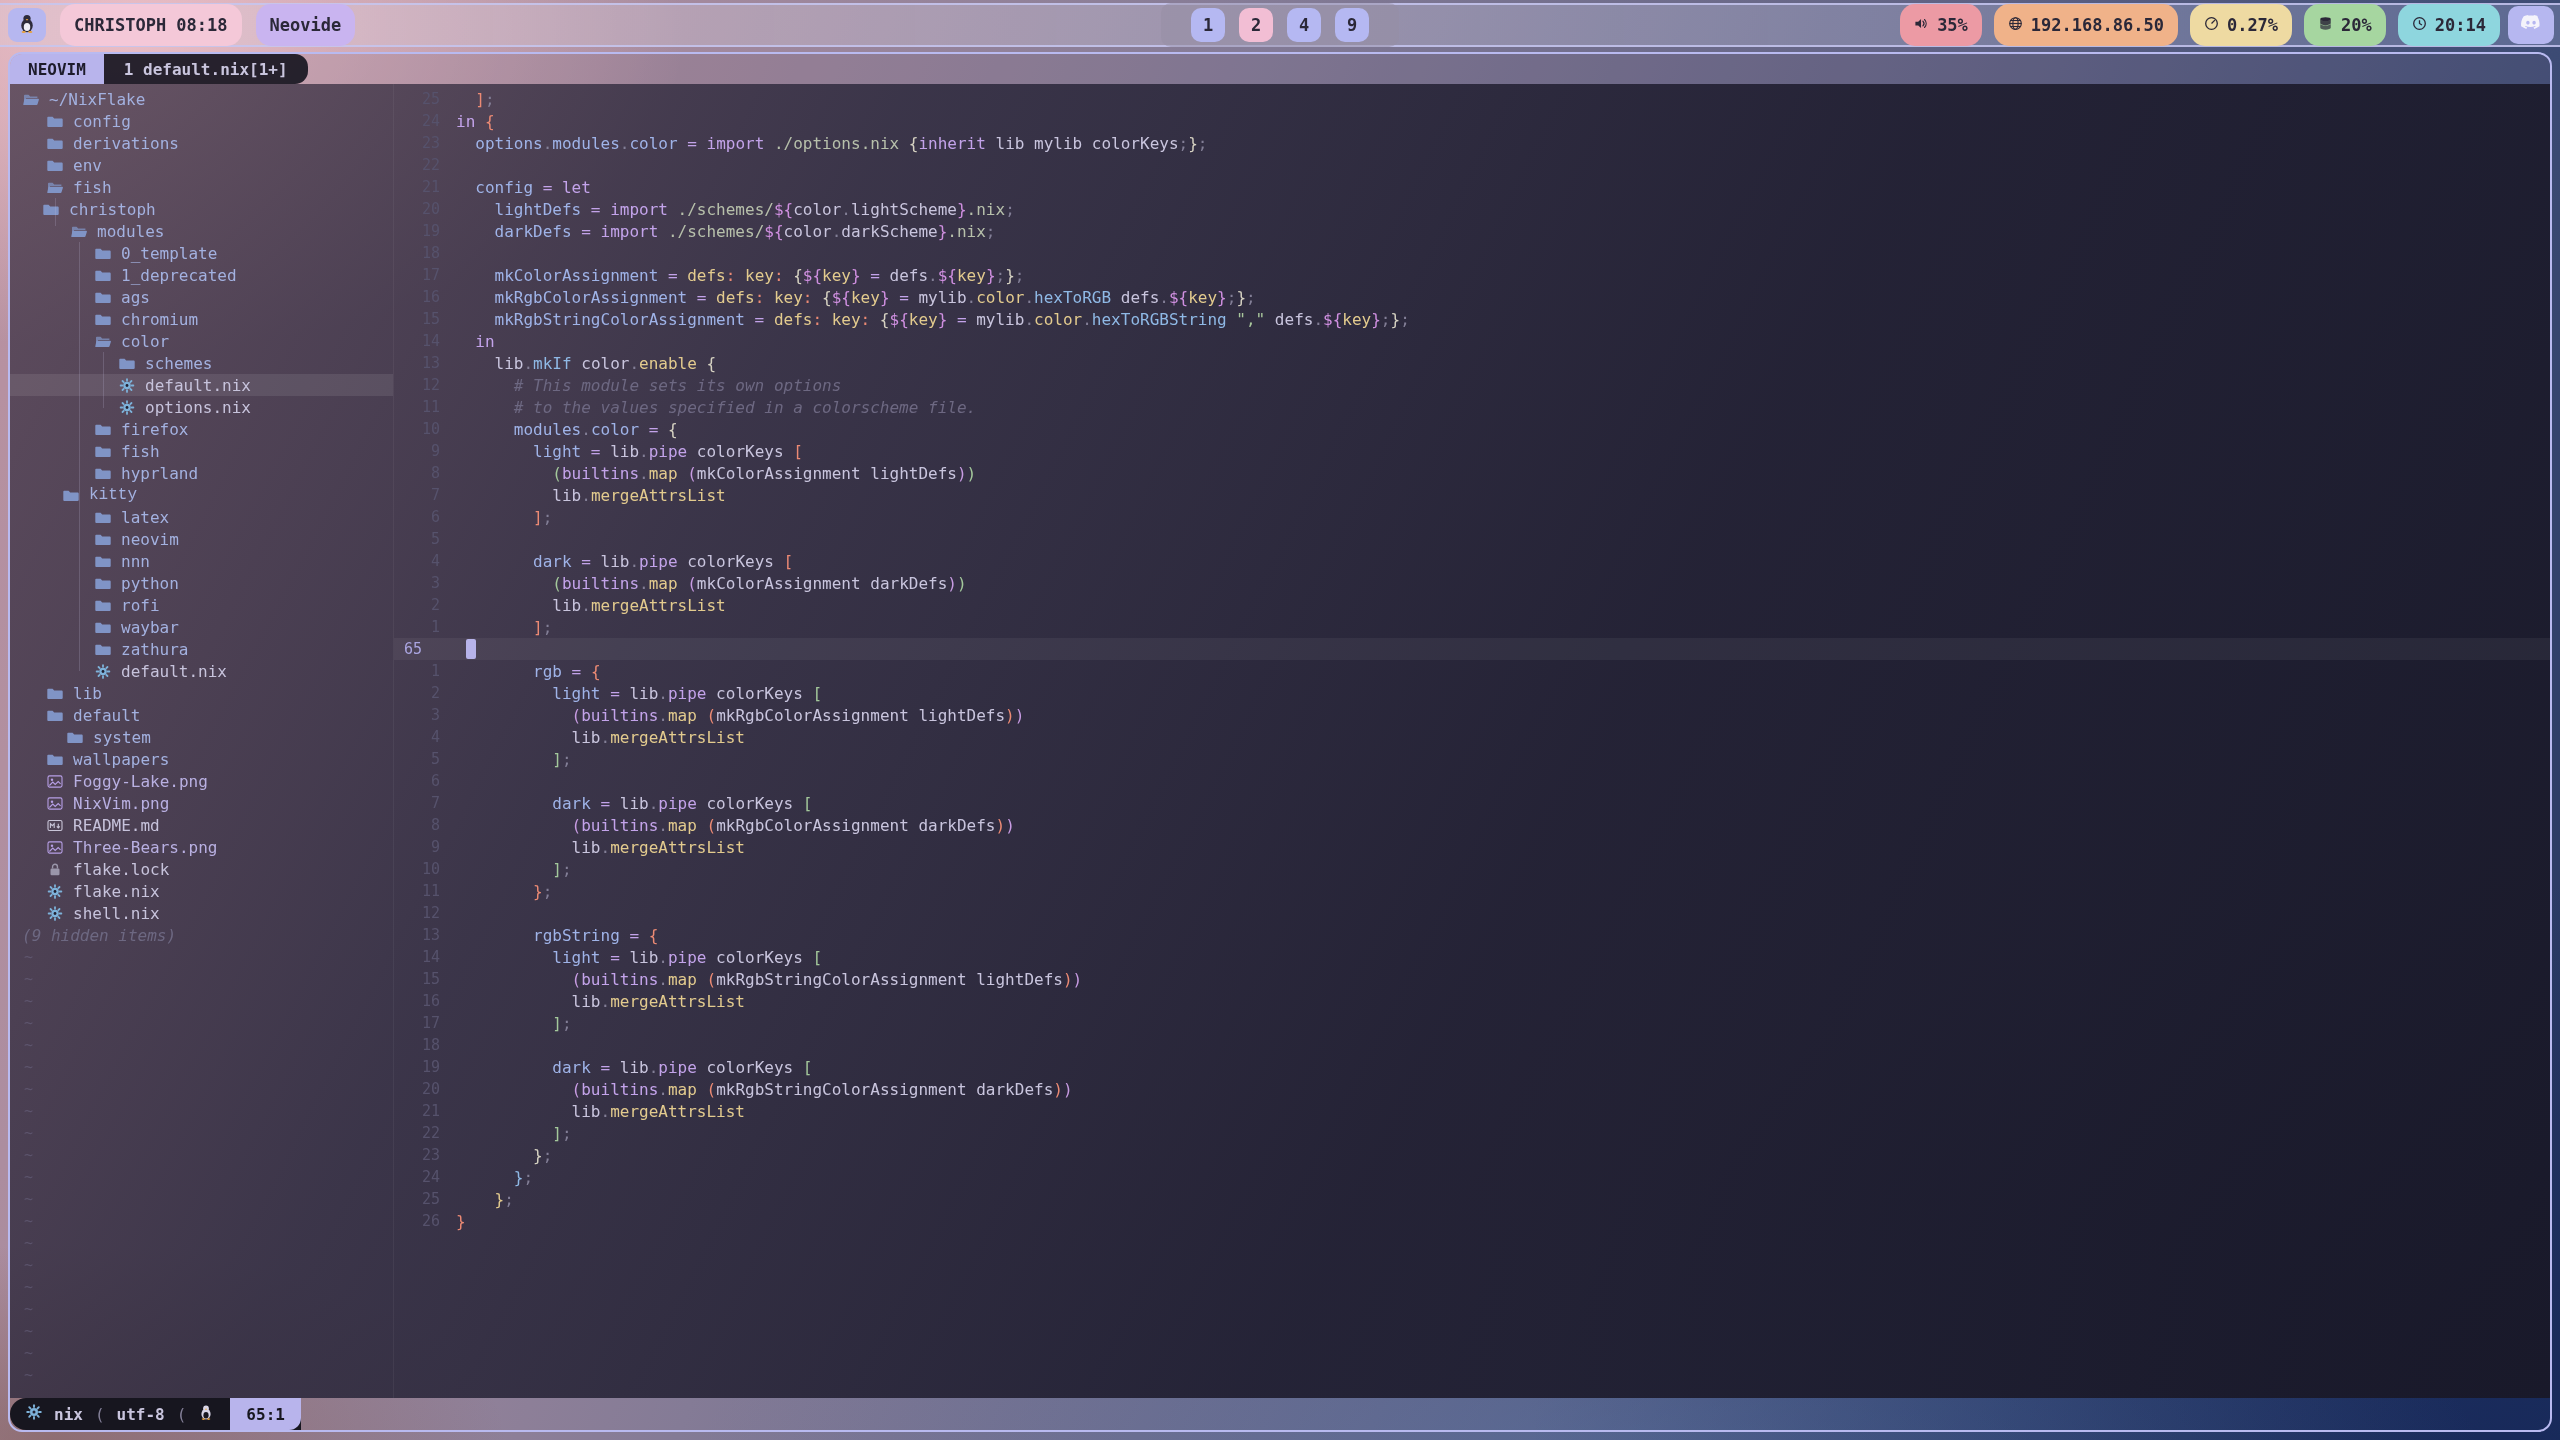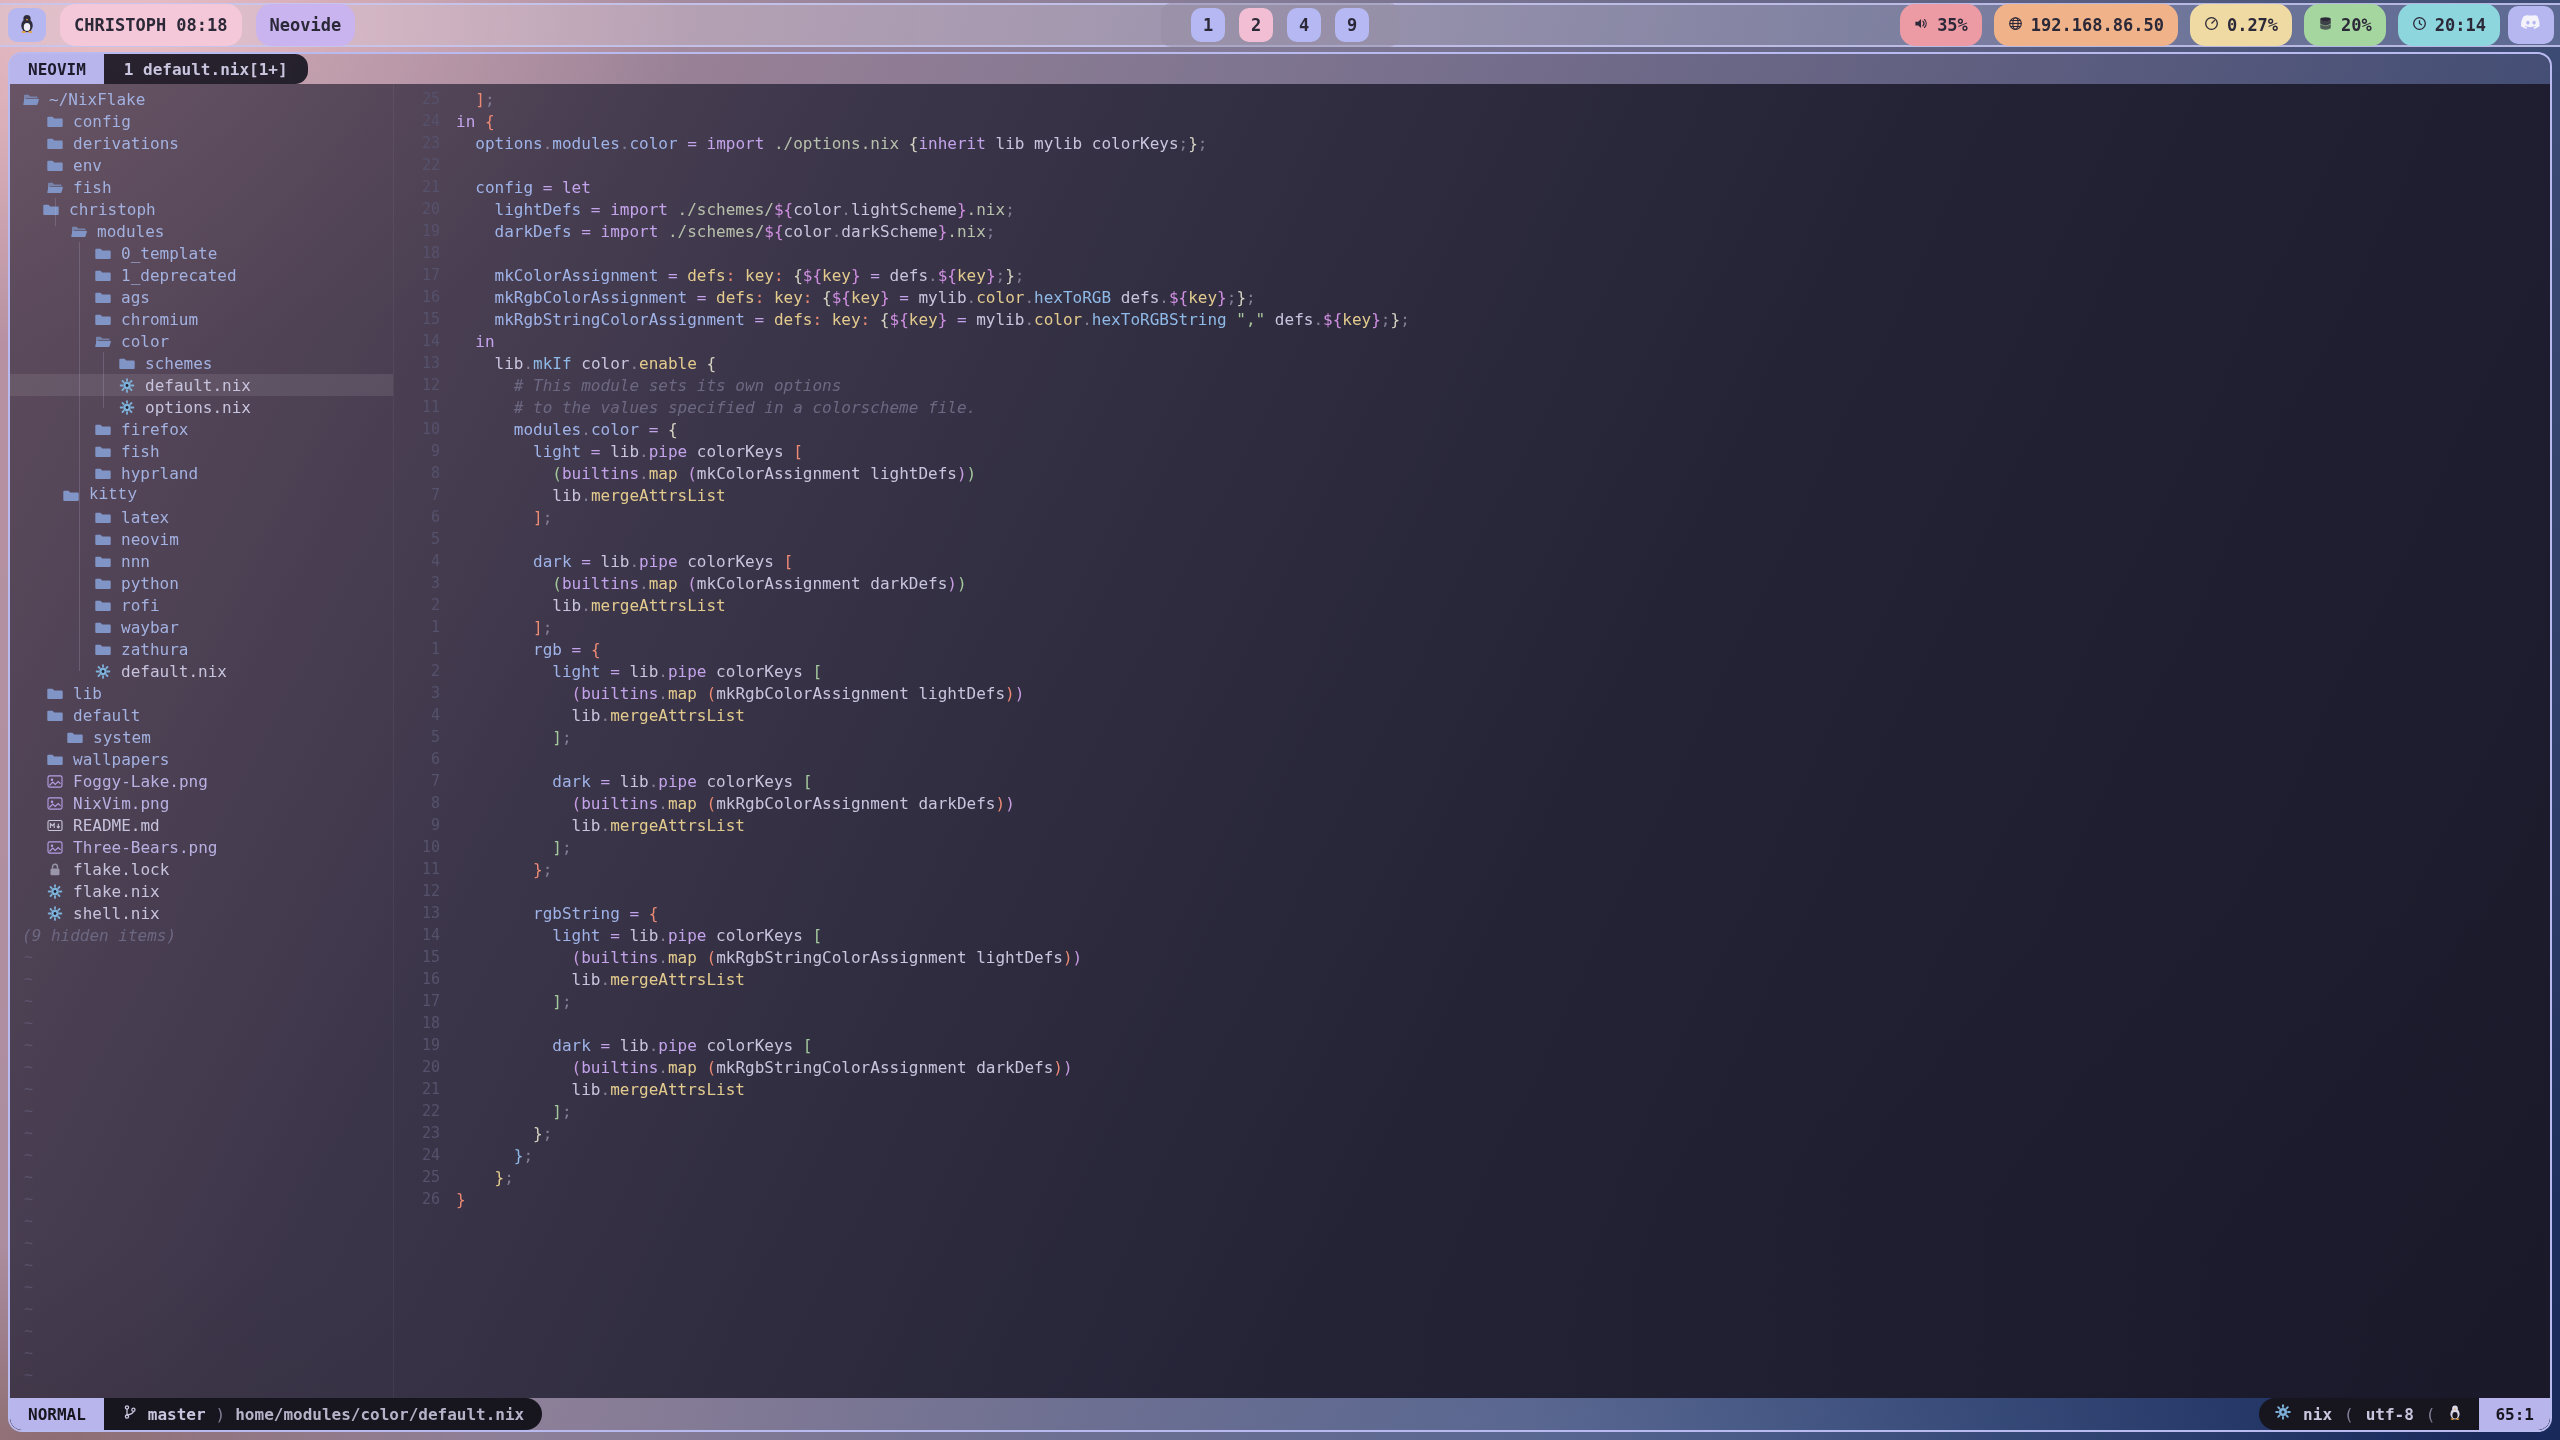--- a/index.html
+++ b/index.html
@@ -601,20 +601,21 @@
         <div class="code-row"><span class="gutter">10</span><span class="code-text"><span class="tok id">      modules</span><span class="tok pu">.</span><span class="tok id">color</span><span class="tok op"> = </span><span class="tok brw">{</span></span></div>
         <div class="code-row"><span class="gutter">9</span><span class="code-text"><span class="tok id">        light</span><span class="tok op"> = </span><span class="tok fg">lib</span><span class="tok pu">.</span><span class="tok kw">pipe</span><span class="tok fg"> colorKeys </span><span class="tok brr">[</span></span></div>
         <div class="code-row"><span class="gutter">8</span><span class="code-text"><span class="tok brg">          (</span><span class="tok kw">builtins</span><span class="tok pu">.</span><span class="tok pr">map</span><span class="tok fg"> </span><span class="tok brp">(</span><span class="tok fg">mkColorAssignment lightDefs</span><span class="tok brp">)</span><span class="tok brg">)</span></span></div>
         <div class="code-row"><span class="gutter">7</span><span class="code-text"><span class="tok fg">          lib</span><span class="tok pu">.</span><span class="tok pr">mergeAttrsList</span></span></div>
         <div class="code-row"><span class="gutter">6</span><span class="code-text"><span class="tok brr">        ]</span><span class="tok pu">;</span></span></div>
         <div class="code-row"><span class="gutter">5</span><span class="code-text"></span></div>
         <div class="code-row"><span class="gutter">4</span><span class="code-text"><span class="tok id">        dark</span><span class="tok op"> = </span><span class="tok fg">lib</span><span class="tok pu">.</span><span class="tok kw">pipe</span><span class="tok fg"> colorKeys </span><span class="tok brr">[</span></span></div>
         <div class="code-row"><span class="gutter">3</span><span class="code-text"><span class="tok brg">          (</span><span class="tok kw">builtins</span><span class="tok pu">.</span><span class="tok pr">map</span><span class="tok fg"> </span><span class="tok brp">(</span><span class="tok fg">mkColorAssignment darkDefs</span><span class="tok brp">)</span><span class="tok brg">)</span></span></div>
         <div class="code-row"><span class="gutter">2</span><span class="code-text"><span class="tok fg">          lib</span><span class="tok pu">.</span><span class="tok pr">mergeAttrsList</span></span></div>
         <div class="code-row"><span class="gutter">1</span><span class="code-text"><span class="tok brr">        ]</span><span class="tok pu">;</span></span></div>
+        <div class="code-row cur-line"><span class="gutter gut-cur">65</span><span class="code-text"><span class="cursor"></span></span></div>
         <div class="code-row"><span class="gutter">1</span><span class="code-text"><span class="tok id">        rgb</span><span class="tok op"> = </span><span class="tok brr">{</span></span></div>
         <div class="code-row"><span class="gutter">2</span><span class="code-text"><span class="tok id">          light</span><span class="tok op"> = </span><span class="tok fg">lib</span><span class="tok pu">.</span><span class="tok kw">pipe</span><span class="tok fg"> colorKeys </span><span class="tok brg">[</span></span></div>
         <div class="code-row"><span class="gutter">3</span><span class="code-text"><span class="tok brp">            (</span><span class="tok kw">builtins</span><span class="tok pu">.</span><span class="tok pr">map</span><span class="tok fg"> </span><span class="tok brr">(</span><span class="tok fg">mkRgbColorAssignment lightDefs</span><span class="tok brr">)</span><span class="tok brp">)</span></span></div>
         <div class="code-row"><span class="gutter">4</span><span class="code-text"><span class="tok fg">            lib</span><span class="tok pu">.</span><span class="tok pr">mergeAttrsList</span></span></div>
         <div class="code-row"><span class="gutter">5</span><span class="code-text"><span class="tok brg">          ]</span><span class="tok pu">;</span></span></div>
         <div class="code-row"><span class="gutter">6</span><span class="code-text"></span></div>
         <div class="code-row"><span class="gutter">7</span><span class="code-text"><span class="tok id">          dark</span><span class="tok op"> = </span><span class="tok fg">lib</span><span class="tok pu">.</span><span class="tok kw">pipe</span><span class="tok fg"> colorKeys </span><span class="tok brg">[</span></span></div>
         <div class="code-row"><span class="gutter">8</span><span class="code-text"><span class="tok brp">            (</span><span class="tok kw">builtins</span><span class="tok pu">.</span><span class="tok pr">map</span><span class="tok fg"> </span><span class="tok brr">(</span><span class="tok fg">mkRgbColorAssignment darkDefs</span><span class="tok brr">)</span><span class="tok brp">)</span></span></div>
         <div class="code-row"><span class="gutter">9</span><span class="code-text"><span class="tok fg">            lib</span><span class="tok pu">.</span><span class="tok pr">mergeAttrsList</span></span></div>
         <div class="code-row"><span class="gutter">10</span><span class="code-text"><span class="tok brg">          ]</span><span class="tok pu">;</span></span></div>
@@ -630,34 +631,20 @@
         <div class="code-row"><span class="gutter">20</span><span class="code-text"><span class="tok brp">            (</span><span class="tok kw">builtins</span><span class="tok pu">.</span><span class="tok pr">map</span><span class="tok fg"> </span><span class="tok brr">(</span><span class="tok fg">mkRgbStringColorAssignment darkDefs</span><span class="tok brr">)</span><span class="tok brp">)</span></span></div>
         <div class="code-row"><span class="gutter">21</span><span class="code-text"><span class="tok fg">            lib</span><span class="tok pu">.</span><span class="tok pr">mergeAttrsList</span></span></div>
         <div class="code-row"><span class="gutter">22</span><span class="code-text"><span class="tok brg">          ]</span><span class="tok pu">;</span></span></div>
         <div class="code-row"><span class="gutter">23</span><span class="code-text"><span class="tok brw">        }</span><span class="tok pu">;</span></span></div>
         <div class="code-row"><span class="gutter">24</span><span class="code-text"><span class="tok brb">      }</span><span class="tok pu">;</span></span></div>
         <div class="code-row"><span class="gutter">25</span><span class="code-text"><span class="tok bry">    }</span><span class="tok pu">;</span></span></div>
         <div class="code-row"><span class="gutter">26</span><span class="code-text"><span class="tok brr">}</span></span></div>
       </div>
   </div>
   <div class="statusline">
-    <div class="sl-left">
-      <div class="sl-mode">NORMAL</div>
-      <div class="sl-git">
-        <span class="sl-icon-git"><svg viewBox="0 0 16 16" fill="none" stroke="currentColor" stroke-width="1.3" width="16" height="16">
-              <circle cx="5" cy="3.4" r="1.6"></circle>
-              <circle cx="5" cy="12.6" r="1.6"></circle>
-              <circle cx="11.4" cy="5.8" r="1.6"></circle>
-              <path d="M5 5v6M11.4 7.4c0 2.2-2.6 2.8-6.4 3.6"></path>
-            </svg></span>
-        <span>master</span>
-        <span class="sl-sep">)</span>
-        <span class="sl-path">home/modules/color/default.nix</span>
-      </div>
-    </div>
     <div class="sl-right">
       <div class="sl-rinfo">
         <span class="nixgear" id="sl-ft-icon"><svg viewBox="0 0 16 16" width="16" height="16">
               <g fill="currentColor">
                 <circle cx="8" cy="8" r="4"></circle>
               </g>
               <g stroke="currentColor" stroke-width="1.9" stroke-linecap="round">
                 <line x1="8" y1="1.2" x2="8" y2="3"></line>
                 <line x1="8" y1="13" x2="8" y2="14.8"></line>
                 <line x1="1.2" y1="8" x2="3" y2="8"></line>

